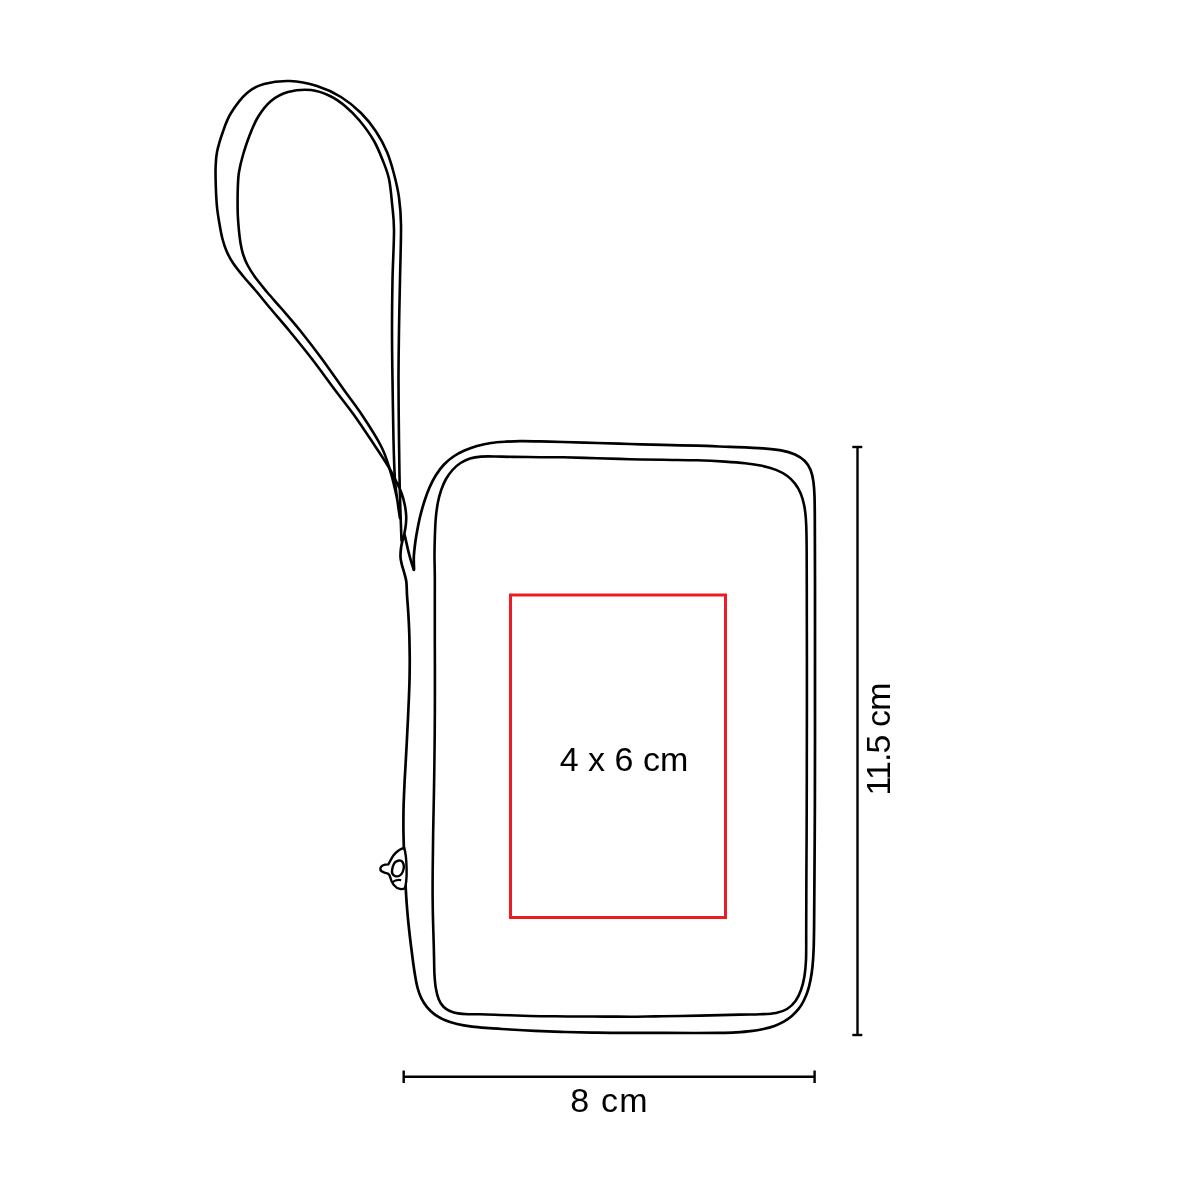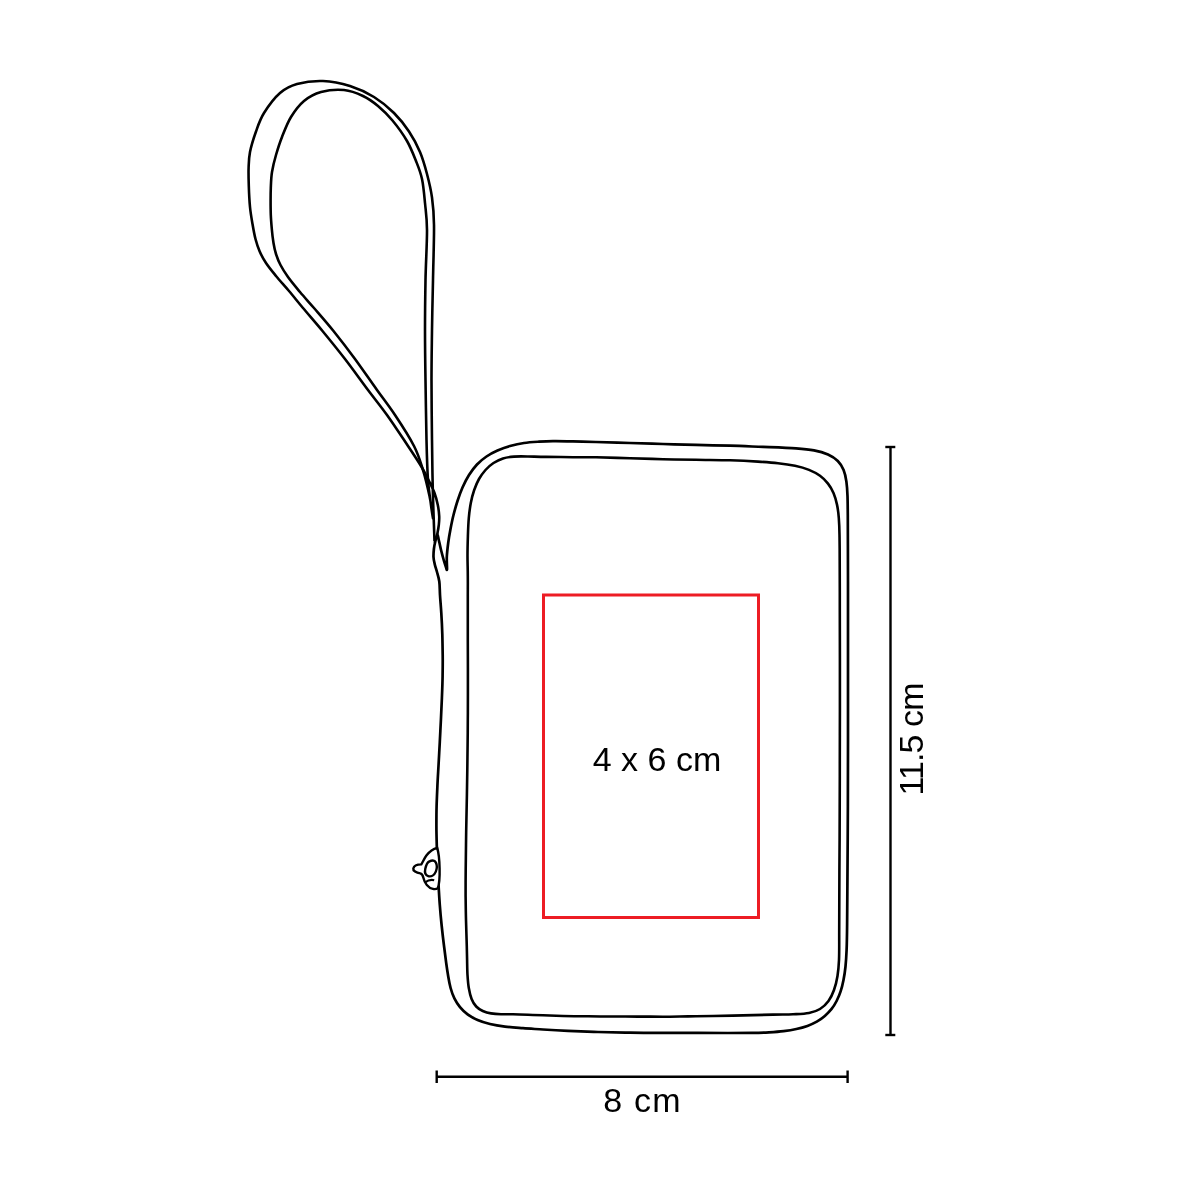--- a/index.html
+++ b/index.html
@@ -1,16 +1,16 @@
 <!DOCTYPE html>
 <html><head>
 <meta charset="utf-8">
 <style>
   html,body{margin:0;padding:0;background:#ffffff;}
-  .page{width:954px;height:1200px;position:relative;overflow:hidden;background:#fff;margin-left:33px;}
+  .page{width:954px;height:1200px;position:relative;overflow:hidden;background:#fff;}
   svg{display:block;}
   text{font-family:"Liberation Sans", sans-serif;fill:#000000;}
 </style>
 </head>
 <body>
 <div class="page">
 <svg width="1200" height="1200" viewBox="0 0 1200 1200" fill="none">
 
   <path d="M 404.3 534.0 C 404.6 532.5 405.5 528.0 405.8 525.0 C 406.1 522.0 406.4 519.3 406.2 516.0 C 406.0 512.7 405.6 508.8 404.8 505.0 C 404.0 501.2 403.0 497.0 401.5 493.0 C 400.0 489.0 398.2 485.5 396.0 481.0 C 393.8 476.5 391.5 471.8 388.0 466.0 C 384.5 460.2 380.7 454.5 375.0 446.0 C 369.3 437.5 360.7 424.3 354.0 415.0 C 347.3 405.7 342.0 399.3 335.0 390.0 C 328.0 380.7 319.6 368.8 312.0 359.0 C 304.4 349.2 296.5 339.5 289.5 331.0 C 282.5 322.5 275.6 314.7 270.0 308.0 C 264.4 301.3 260.5 296.3 256.0 291.0 C 251.5 285.7 246.8 280.7 243.0 276.0 C 239.2 271.3 235.8 267.2 233.0 263.0 C 230.2 258.8 228.2 255.0 226.5 251.0 C 224.8 247.0 223.7 243.5 222.5 239.0 C 221.3 234.5 220.4 229.3 219.5 224.0 C 218.6 218.7 217.6 213.3 217.0 207.0 C 216.4 200.7 216.0 192.5 215.8 186.0 C 215.6 179.5 215.4 173.7 215.6 168.0 C 215.8 162.3 215.8 158.1 217.0 152.0 C 218.2 145.9 220.7 138.0 223.0 131.5 C 225.3 125.0 227.0 119.4 231.0 113.0 C 235.0 106.6 241.5 97.8 247.0 93.0 C 252.5 88.2 256.8 86.0 264.0 84.0 C 271.2 82.0 281.2 80.7 290.0 81.0 C 298.8 81.3 308.5 83.3 317.0 86.0 C 325.5 88.7 333.7 92.5 341.0 97.0 C 348.3 101.5 355.2 107.2 361.0 113.0 C 366.8 118.8 371.7 125.0 376.0 131.5 C 380.3 138.0 384.0 144.9 387.0 152.0 C 390.0 159.1 392.0 166.4 394.0 174.0 C 396.0 181.6 397.8 189.0 399.0 197.5 C 400.2 206.0 400.8 211.2 401.0 225.0 C 401.2 238.8 400.3 262.5 400.0 280.0 C 399.7 297.5 399.2 313.3 399.0 330.0 C 398.8 346.7 398.5 361.7 398.5 380.0 C 398.5 398.3 398.8 421.7 399.0 440.0 C 399.2 458.3 399.4 473.2 399.8 490.0 C 400.2 506.8 401.2 532.5 401.5 541.0" stroke="#000" stroke-width="2.6"></path>
   <path d="M 401.5 541 C 404.8 550 408.8 557.5 412.3 565 L 414 569.5" stroke="#000" stroke-width="2.4"></path>

